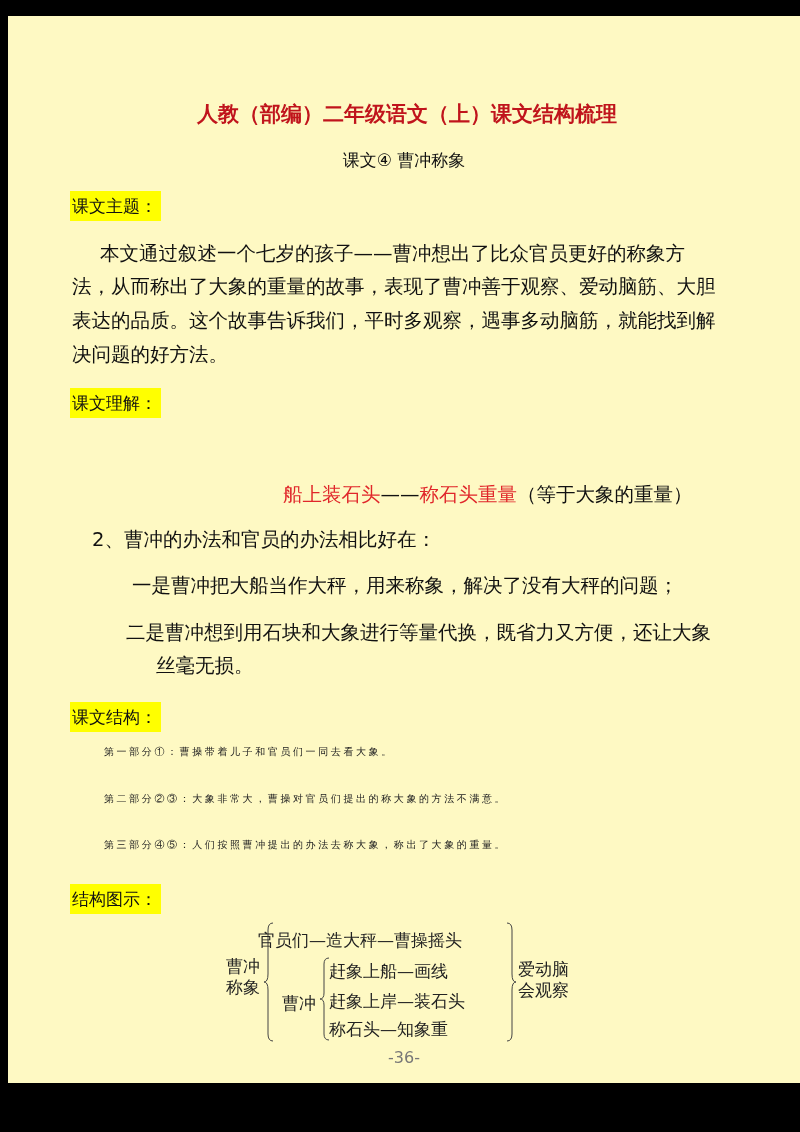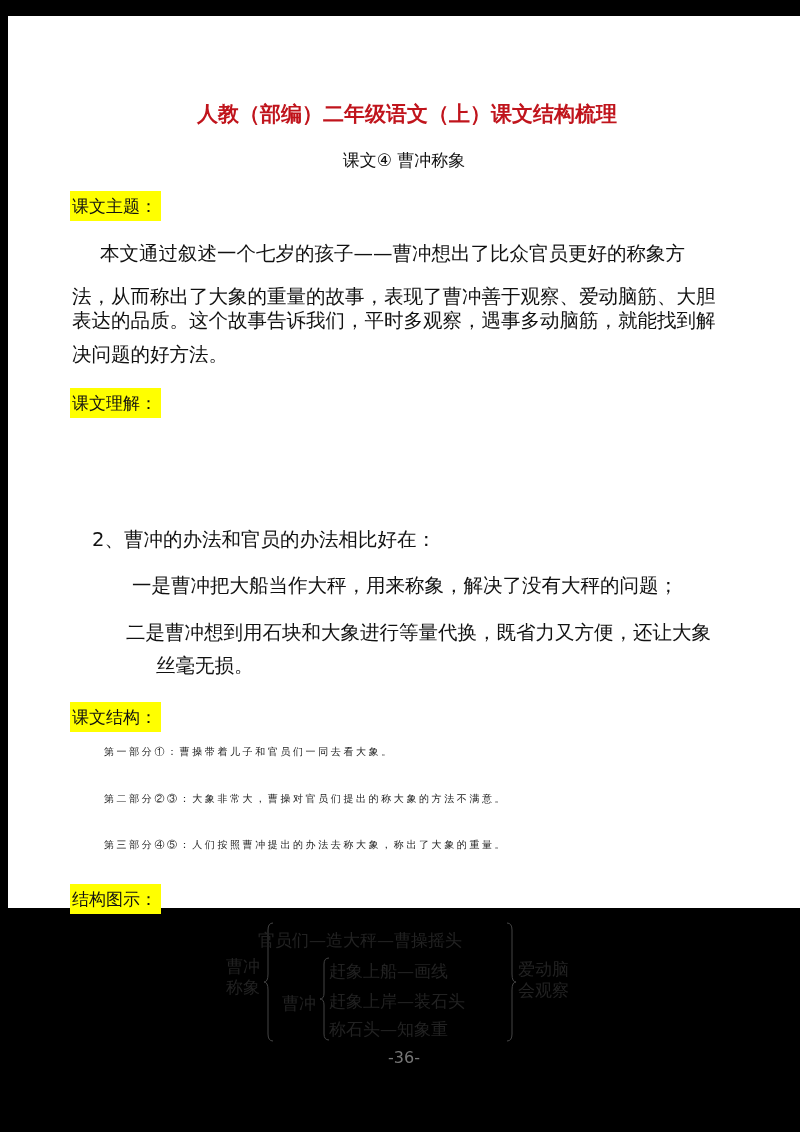--- a/index.html
+++ b/index.html
@@ -1,21 +1,21 @@
 <!DOCTYPE html>
 <html><head>
 <meta charset="utf-8">
 <style>
   html, body { margin: 0; padding: 0; }
   body {
     width: 800px; height: 1132px; background: #000; position: relative; overflow: hidden;
     font-family: "DejaVu Sans", "Liberation Sans", sans-serif; color: #111;
   }
   .page {
-    position: absolute; left: 8px; top: 16px; width: 792px; height: 892px; background: #ffffff;
+    position: absolute; left: 8px; top: 16px; width: 792px; height: 1067px; background: #fef9c3;
   }
   .abs { position: absolute; white-space: nowrap; }
   .title {
     left: 184px; top: 84px; width: 430px; text-align: center;
     font-size: 21px; font-weight: bold; color: #C0141C; letter-spacing: 0px;
   }
   .subtitle {
     left: 0; width: 792px; text-align: center; top: 133px;
     font-size: 17px; color: #111;
   }
@@ -32,25 +32,28 @@
 </head>
 <body>
 
 <div class="page">
 
   <div class="abs title">人教（部编）二年级语文（上）课文结构梳理</div>
   <div class="abs subtitle">课文④  曹冲称象</div>
 
   <div class="abs hl" style="left:62px; top:175px;">课文主题：</div>
   <div class="abs para" style="left:92px; top:221px;">本文通过叙述一个七岁的孩子——曹冲想出了比众官员更好的称象方</div>
-  <div class="abs para" style="left:64px; top:264px;">法，从而称出了大象的重量的故事，表现了曹冲善于观察、爱动脑筋、大胆</div>
+  <div class="abs para" style="left:64px; top:254px;">法，从而称出了大象的重量的故事，表现了曹冲善于观察、爱动脑筋、大胆</div>
   <div class="abs para" style="left:64px; top:288px;">表达的品质。这个故事告诉我们，平时多观察，遇事多动脑筋，就能找到解</div>
   <div class="abs para" style="left:64px; top:322px;">决问题的好方法。</div>
 
   <div class="abs hl" style="left:62px; top:372px;">课文理解：</div>
+  <div class="abs para" style="left:275px; top:462px;">
+    <span class="red">船上装石头</span><span>——</span><span class="red">称石头重量</span><span>（等于大象的重量）</span>
+  </div>
   <div class="abs para" style="left:84px; top:507px;">2、曹冲的办法和官员的办法相比好在：</div>
   <div class="abs para" style="left:124px; top:553px;">一是曹冲把大船当作大秤，用来称象，解决了没有大秤的问题；</div>
   <div class="abs para" style="left:118px; top:600px;">二是曹冲想到用石块和大象进行等量代换，既省力又方便，还让大象</div>
   <div class="abs para" style="left:148px; top:633px;">丝毫无损。</div>
 
   <div class="abs hl" style="left:62px; top:686px;">课文结构：</div>
   <div class="abs kai" style="left:96px; top:729px;">第一部分①：曹操带着儿子和官员们一同去看大象。</div>
   <div class="abs kai" style="left:96px; top:822px;">第三部分④⑤：人们按照曹冲提出的办法去称大象，称出了大象的重量。</div>
   <div class="abs kai" style="left:96px; top:776px;">第二部分②③：大象非常大，曹操对官员们提出的称大象的方法不满意。</div>
 

